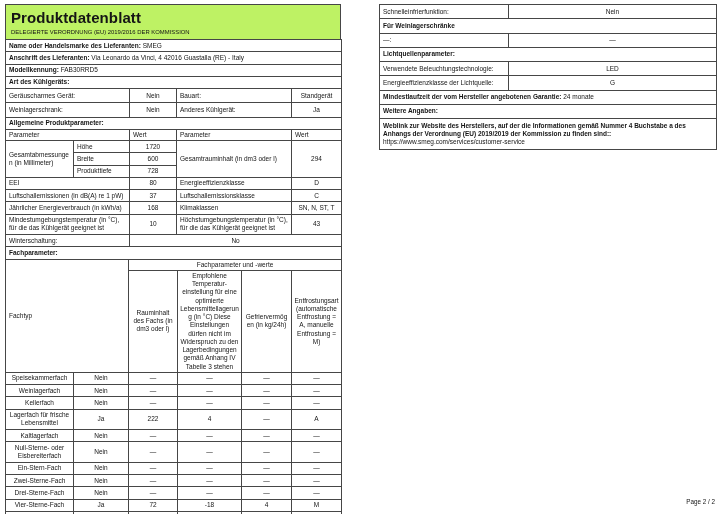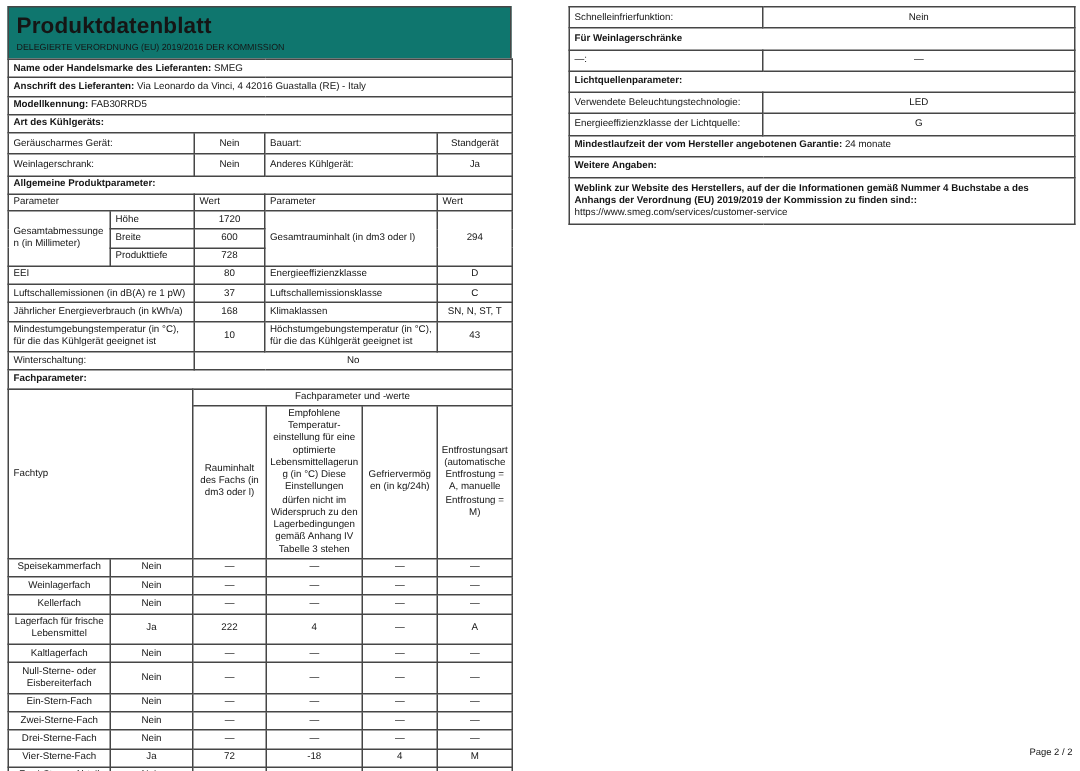--- a/index.html
+++ b/index.html
@@ -6,21 +6,21 @@
   html,body { margin:0; padding:0; background:#ffffff; }
   .canvas {
     position:relative; width:720px; height:514px; background:#ffffff;
     font-family:"Liberation Sans", sans-serif; color:#151515;
     -webkit-font-smoothing:antialiased;
   }
   .page { position:absolute; top:4px; }
   #p1 { left:5px;  width:336px; }
   #p2 { left:379px; width:337px; height:506px; }
 
-  .titlebox { border:1px solid #464646; padding:4px 5px 4px; background:#0f766e; }
+  .titlebox { border:1px solid #464646; padding:4px 5px 4px; background:#bef264; }
   .doc-title { font-size:15px; font-weight:bold; letter-spacing:.1px; }
   .doc-sub   { font-size:5.9px; margin-top:3px; }
 
   table { border-collapse:collapse; table-layout:fixed; width:100%; margin-top:-1px; background:#fff; }
   td {
     border:1px solid #464646; font-size:6.5px; line-height:1.27;
     padding:1.5px 3px; vertical-align:middle; word-wrap:break-word; overflow:hidden;
   }
   .b { font-weight:bold; }
   .c { text-align:center; }

